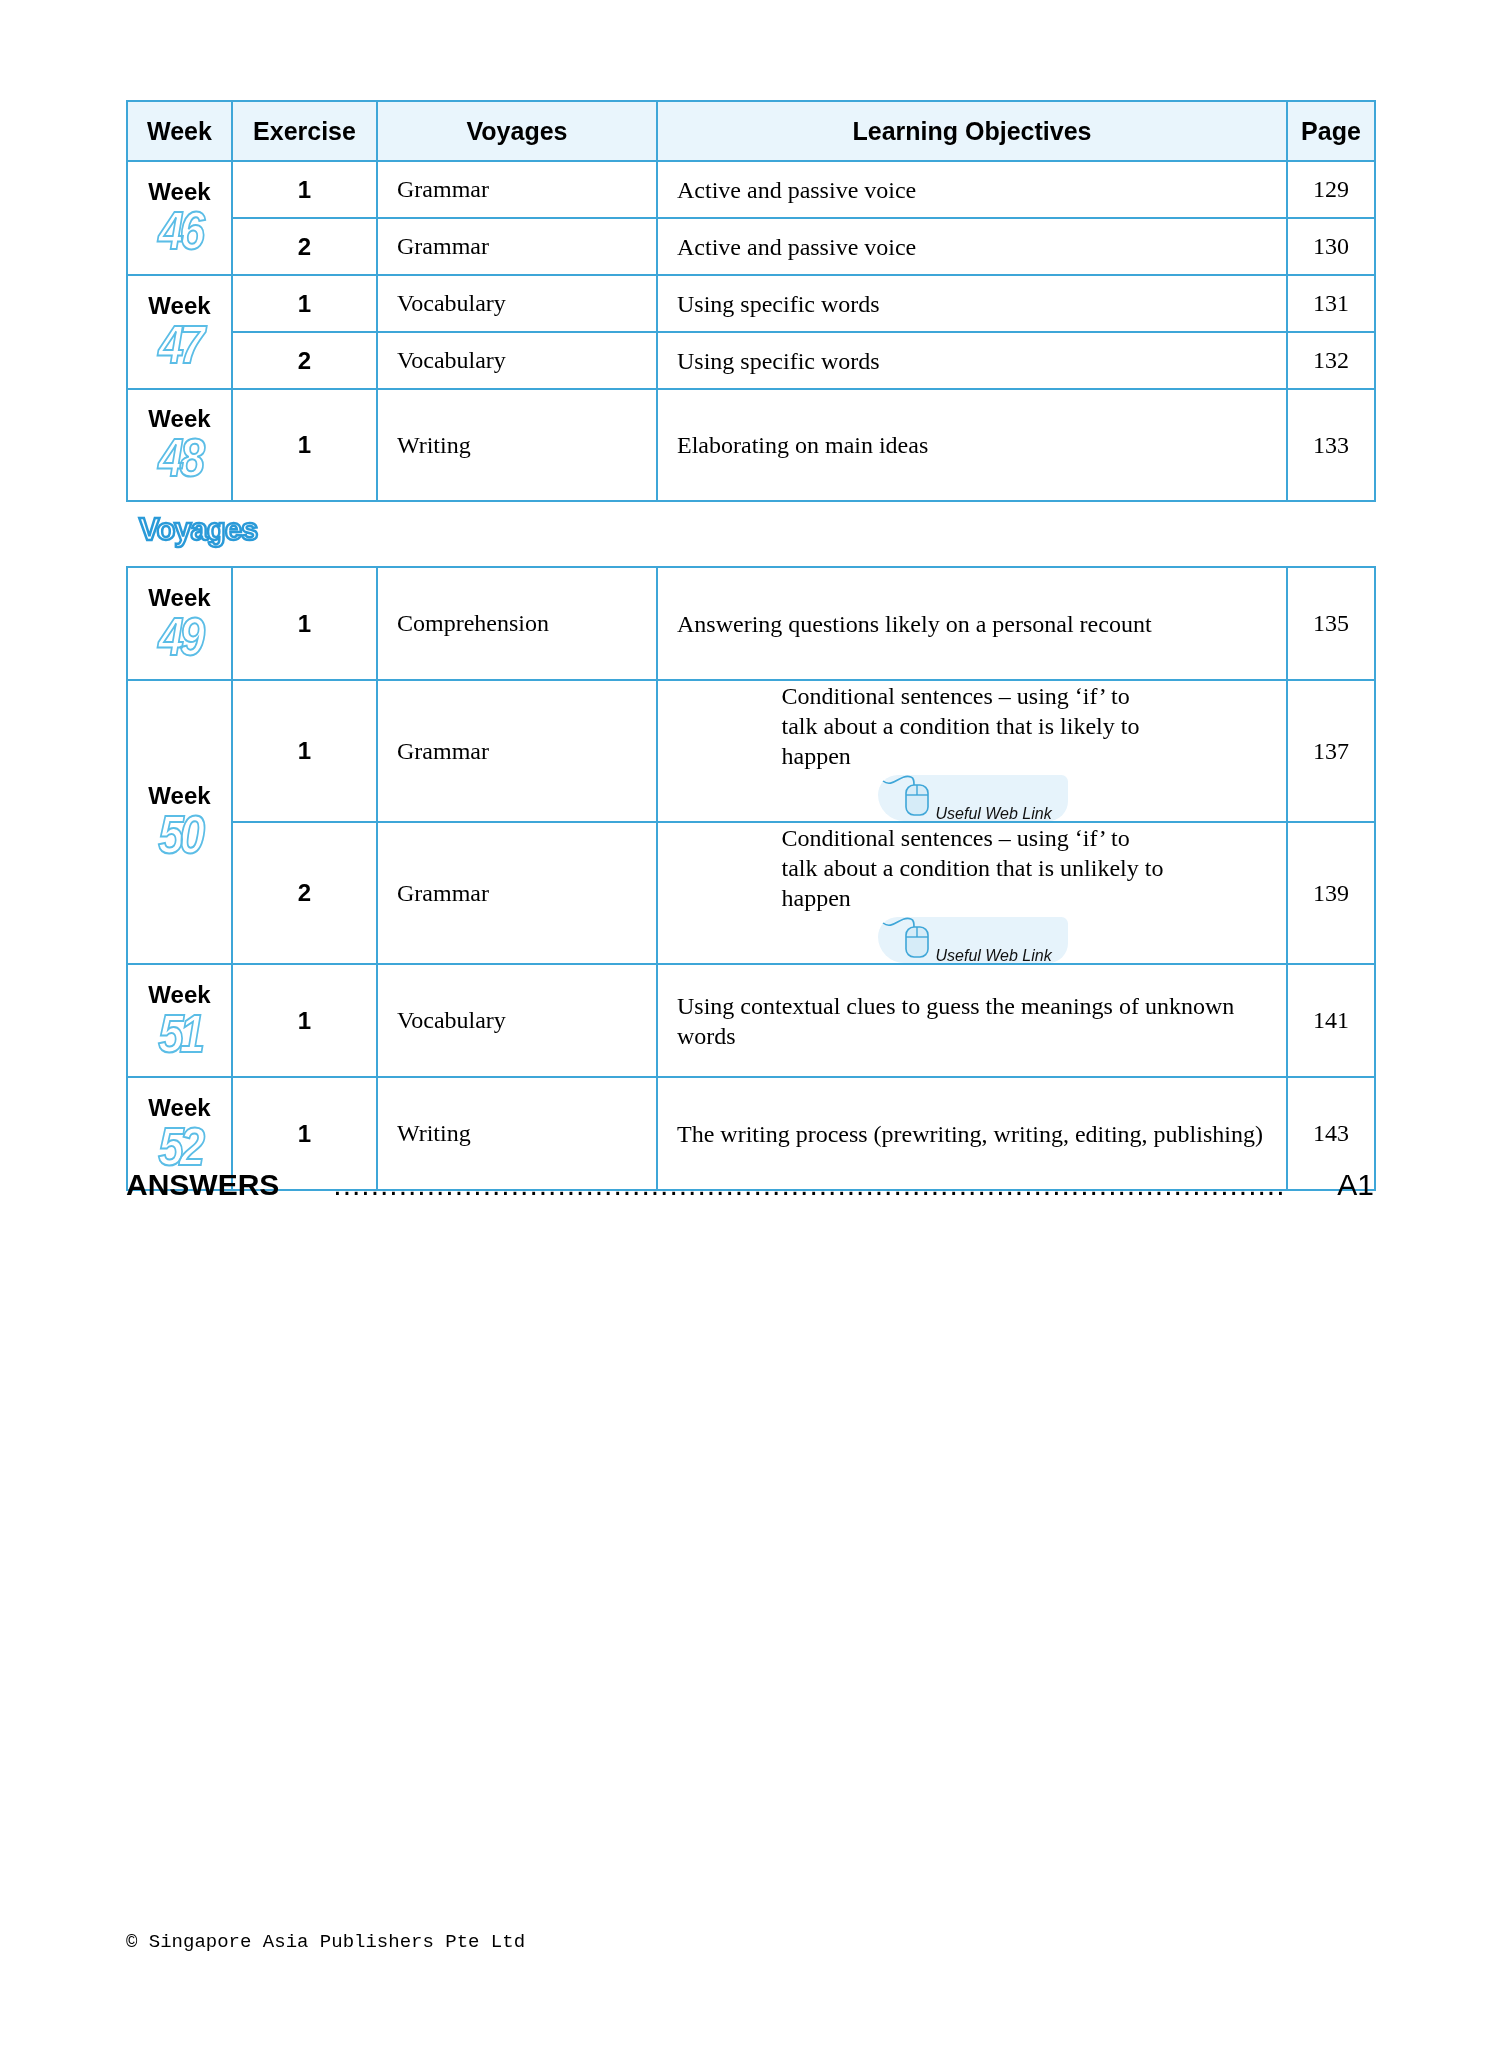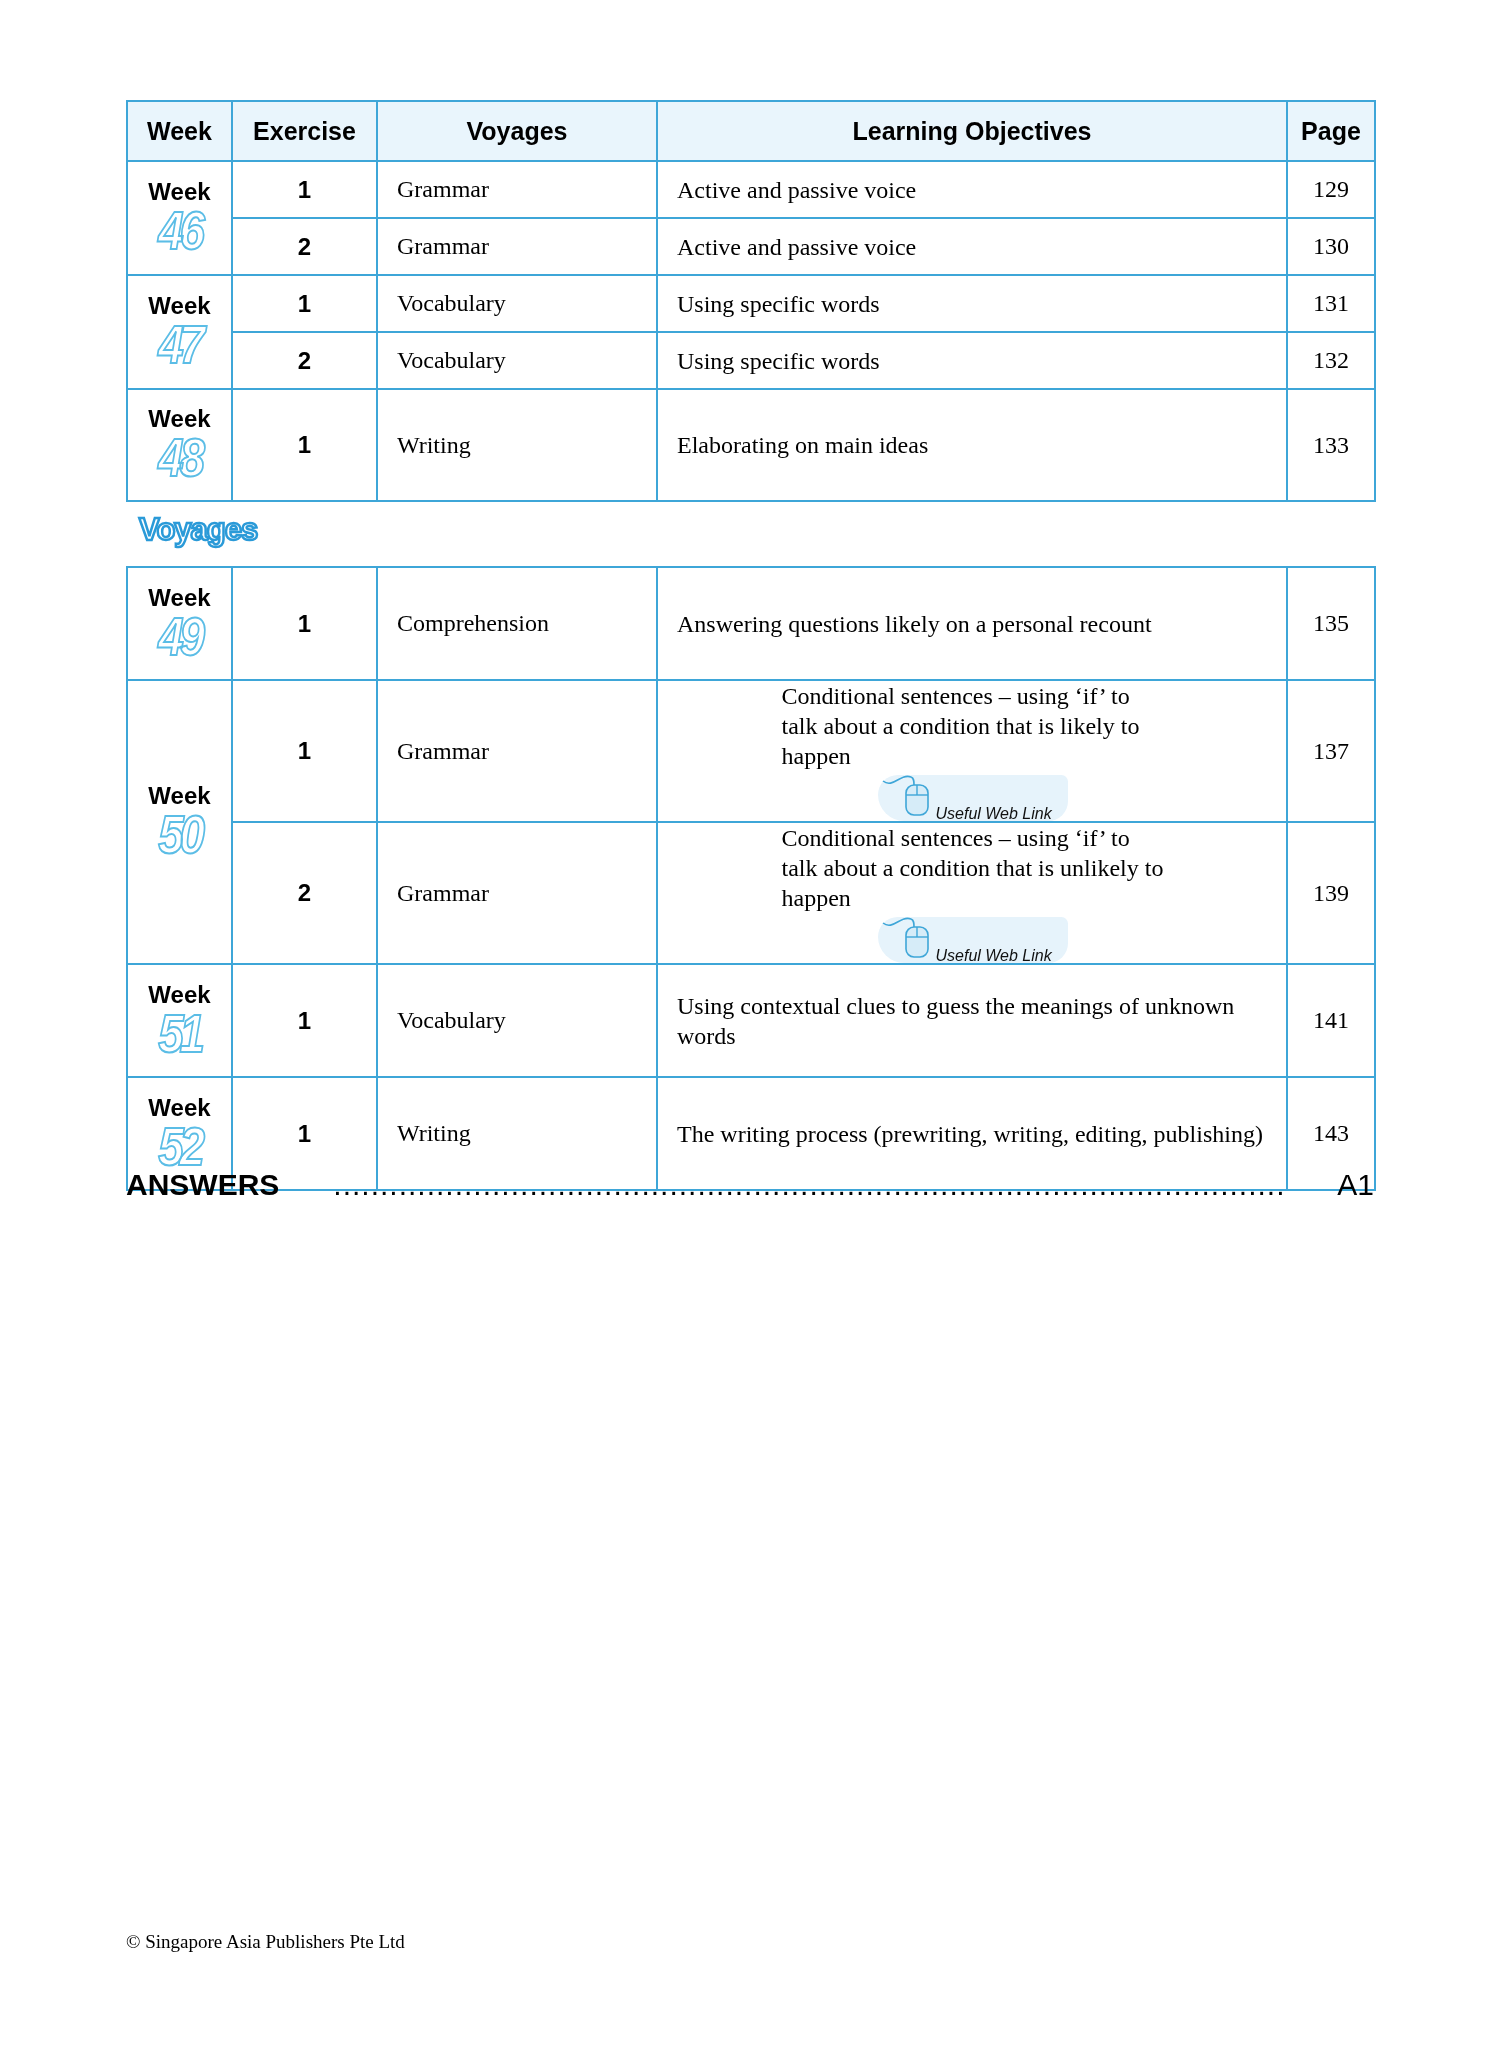--- a/index.html
+++ b/index.html
@@ -20,21 +20,21 @@
   .weblink { position:relative; width:190px; height:50px; margin-right:8px; }
   .weblink .blob { position:absolute; left:0; top:4px; width:190px; height:46px; background:#e6f3fb; border-radius:30px 10px 30px 40px; }
   .weblink svg { position:absolute; left:0; top:0; }
   .weblink .wl-text { position:absolute; left:58px; top:28px; font-family:Liberation Sans, sans-serif; font-style:italic; font-size:16px; color:#111; white-space:nowrap; }
   .voyages { position:absolute; left:139px; top:512px; font-family:"Liberation Sans", sans-serif; font-weight:bold; font-size:31px;
              color:#ffffff; -webkit-text-stroke:2.5px #2a9ad8; letter-spacing:-1px; }
   .answers { position:absolute; left:126px; top:1168px; width:1248px; display:flex; align-items:baseline; font-family:"Liberation Sans", sans-serif; font-size:30px;gap:48px; }
   .answers .lbl { font-weight:bold; white-space:nowrap; }
   .answers .dots { flex:1; overflow:hidden; white-space:nowrap; margin:0 6px; letter-spacing:1px; }
   .answers .pg { white-space:nowrap; }
-  .footer { position:absolute; left:126px; top:1931px; font-family:Liberation Serif, serif; font-size:19px; color:#000; }
+  .footer { position:absolute; left:126px; top:1931px; font-family:Liberation Mono, monospace; font-size:19px; color:#000; }
 </style>
 </head>
 <body>
 
 <table class="tbl" style="top:100px;">
   <colgroup>
     <col style="width:105px">
       <col style="width:145px">
       <col style="width:280px">
       <col style="width:630px">

